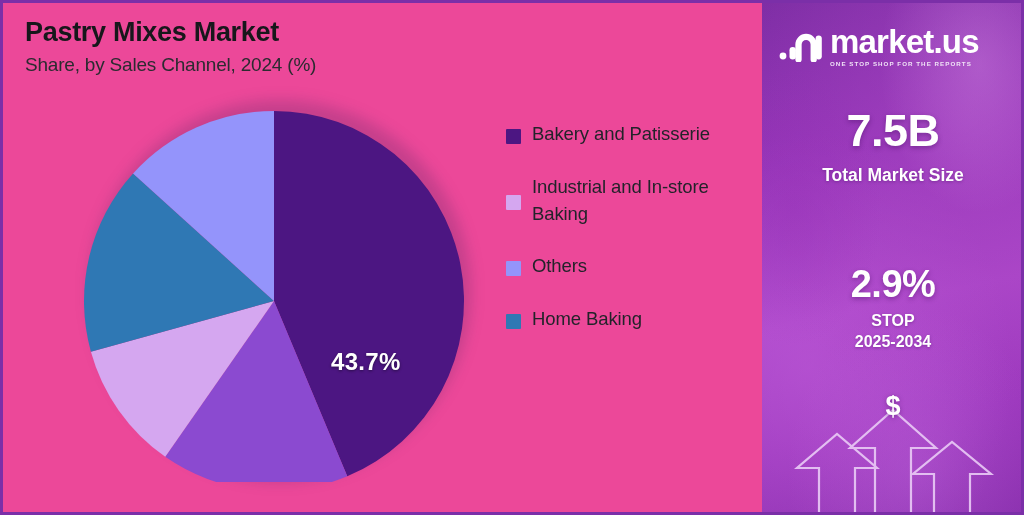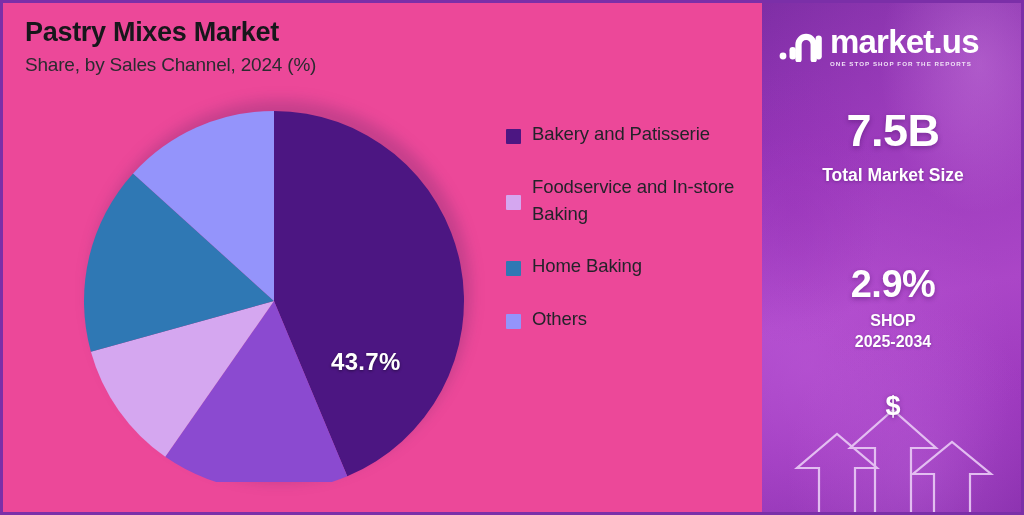--- a/index.html
+++ b/index.html
@@ -261,29 +261,29 @@
       <div class="pie-label">43.7%</div>
     </div>
 
     <div class="legend">
       <div class="legend-item">
         <span class="legend-swatch" style="background: rgb(76, 22, 130);"></span>
         <span class="legend-label">Bakery and Patisserie</span>
       </div>
       <div class="legend-item">
         <span class="legend-swatch" style="background: rgb(213, 167, 240);"></span>
-        <span class="legend-label">Foodservice and In-store Baking</span>
+        <span class="legend-label">Industrial and In-store Baking</span>
+      </div>
+      <div class="legend-item">
+        <span class="legend-swatch" style="background: rgb(148, 148, 251);"></span>
+        <span class="legend-label">Others</span>
       </div>
       <div class="legend-item">
         <span class="legend-swatch" style="background: rgb(47, 120, 180);"></span>
         <span class="legend-label">Home Baking</span>
-      </div>
-      <div class="legend-item">
-        <span class="legend-swatch" style="background: rgb(148, 148, 251);"></span>
-        <span class="legend-label">Others</span>
       </div>
     </div>
   </div>
 
   <div class="right-panel">
     <div class="rp-texture"></div>
 
     <svg class="arrows" viewBox="0 0 262 140">
       <g fill="none" stroke="#e8c8f5" stroke-width="2.2" opacity="0.92">
         <path d="M57 140 L57 96 L35 96 L75 62 L115 96 L93 96 L93 140"></path>
@@ -310,18 +310,18 @@
     <div class="stat-block stat-size">
       <div class="stat-value">7.5B</div>
       <div class="stat-caption">
         <div>Total Market Size</div>
       </div>
     </div>
 
     <div class="stat-block stat-cagr">
       <div class="stat-value stat-value-small">2.9%</div>
       <div class="stat-caption-sm">
-        <div>SHOP</div>
+        <div>STOP</div>
         <div>2025-2034</div>
       </div>
     </div>
   </div>
 </div>
 
 </body></html>

